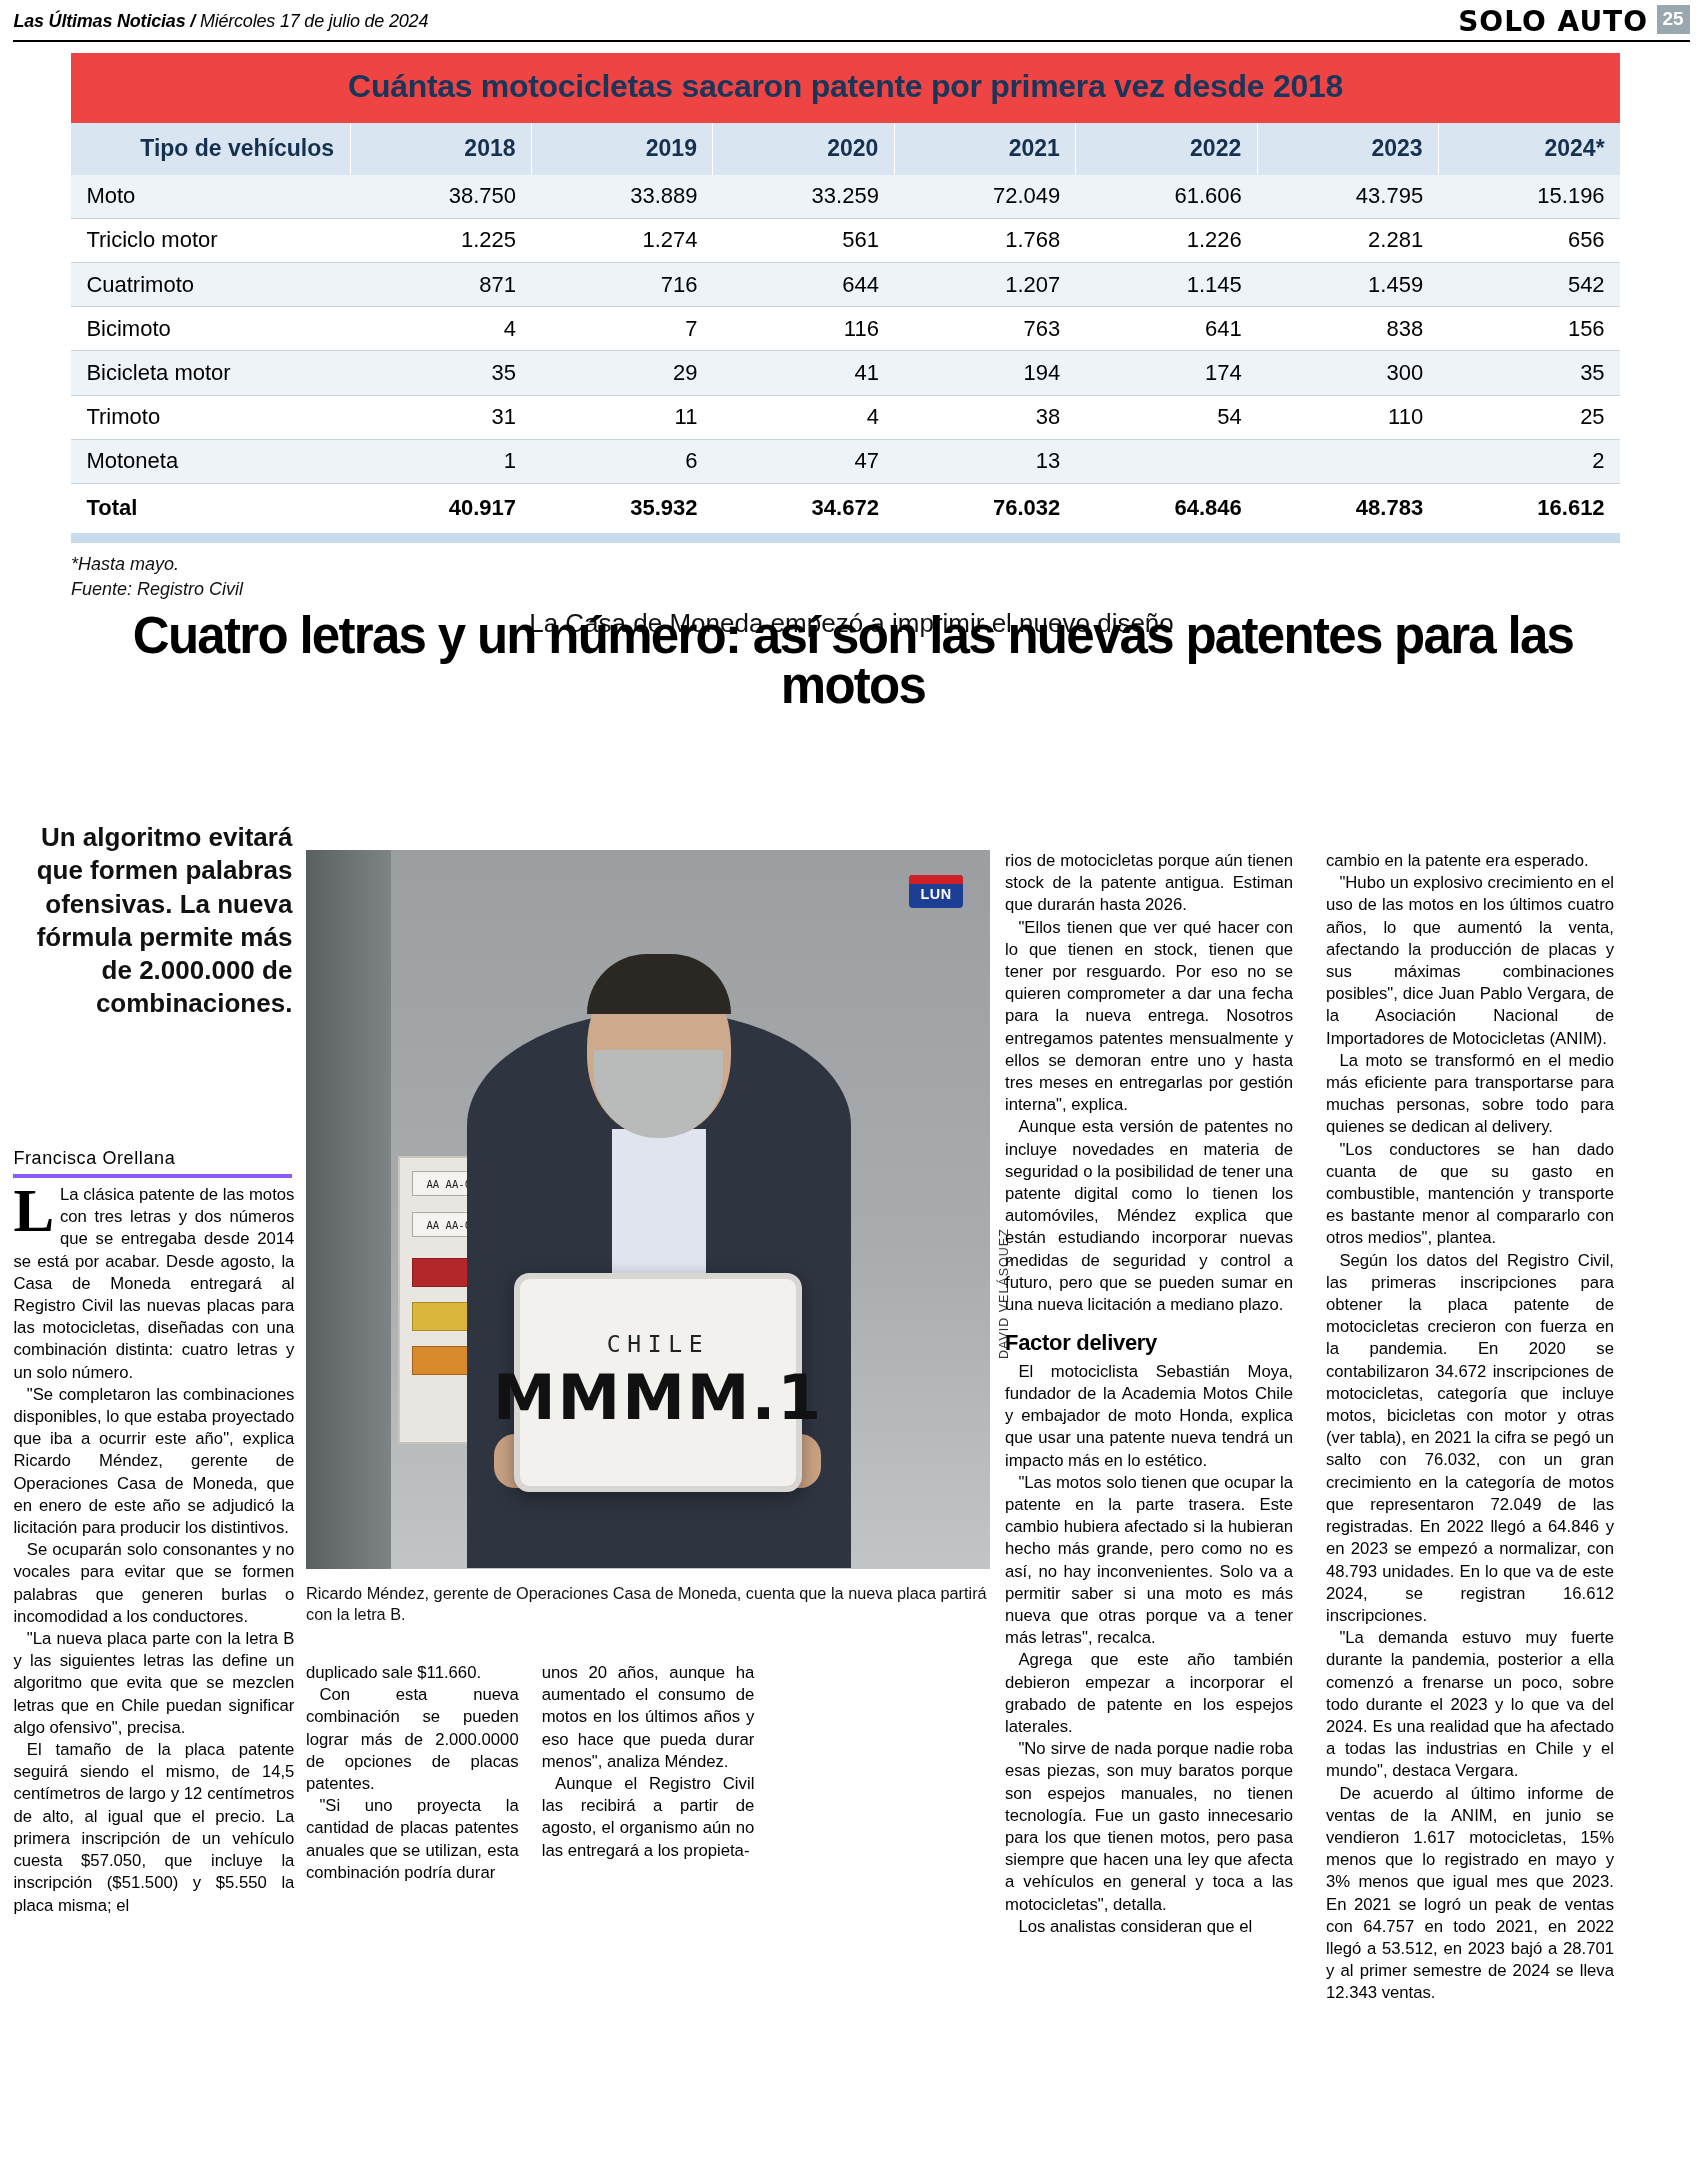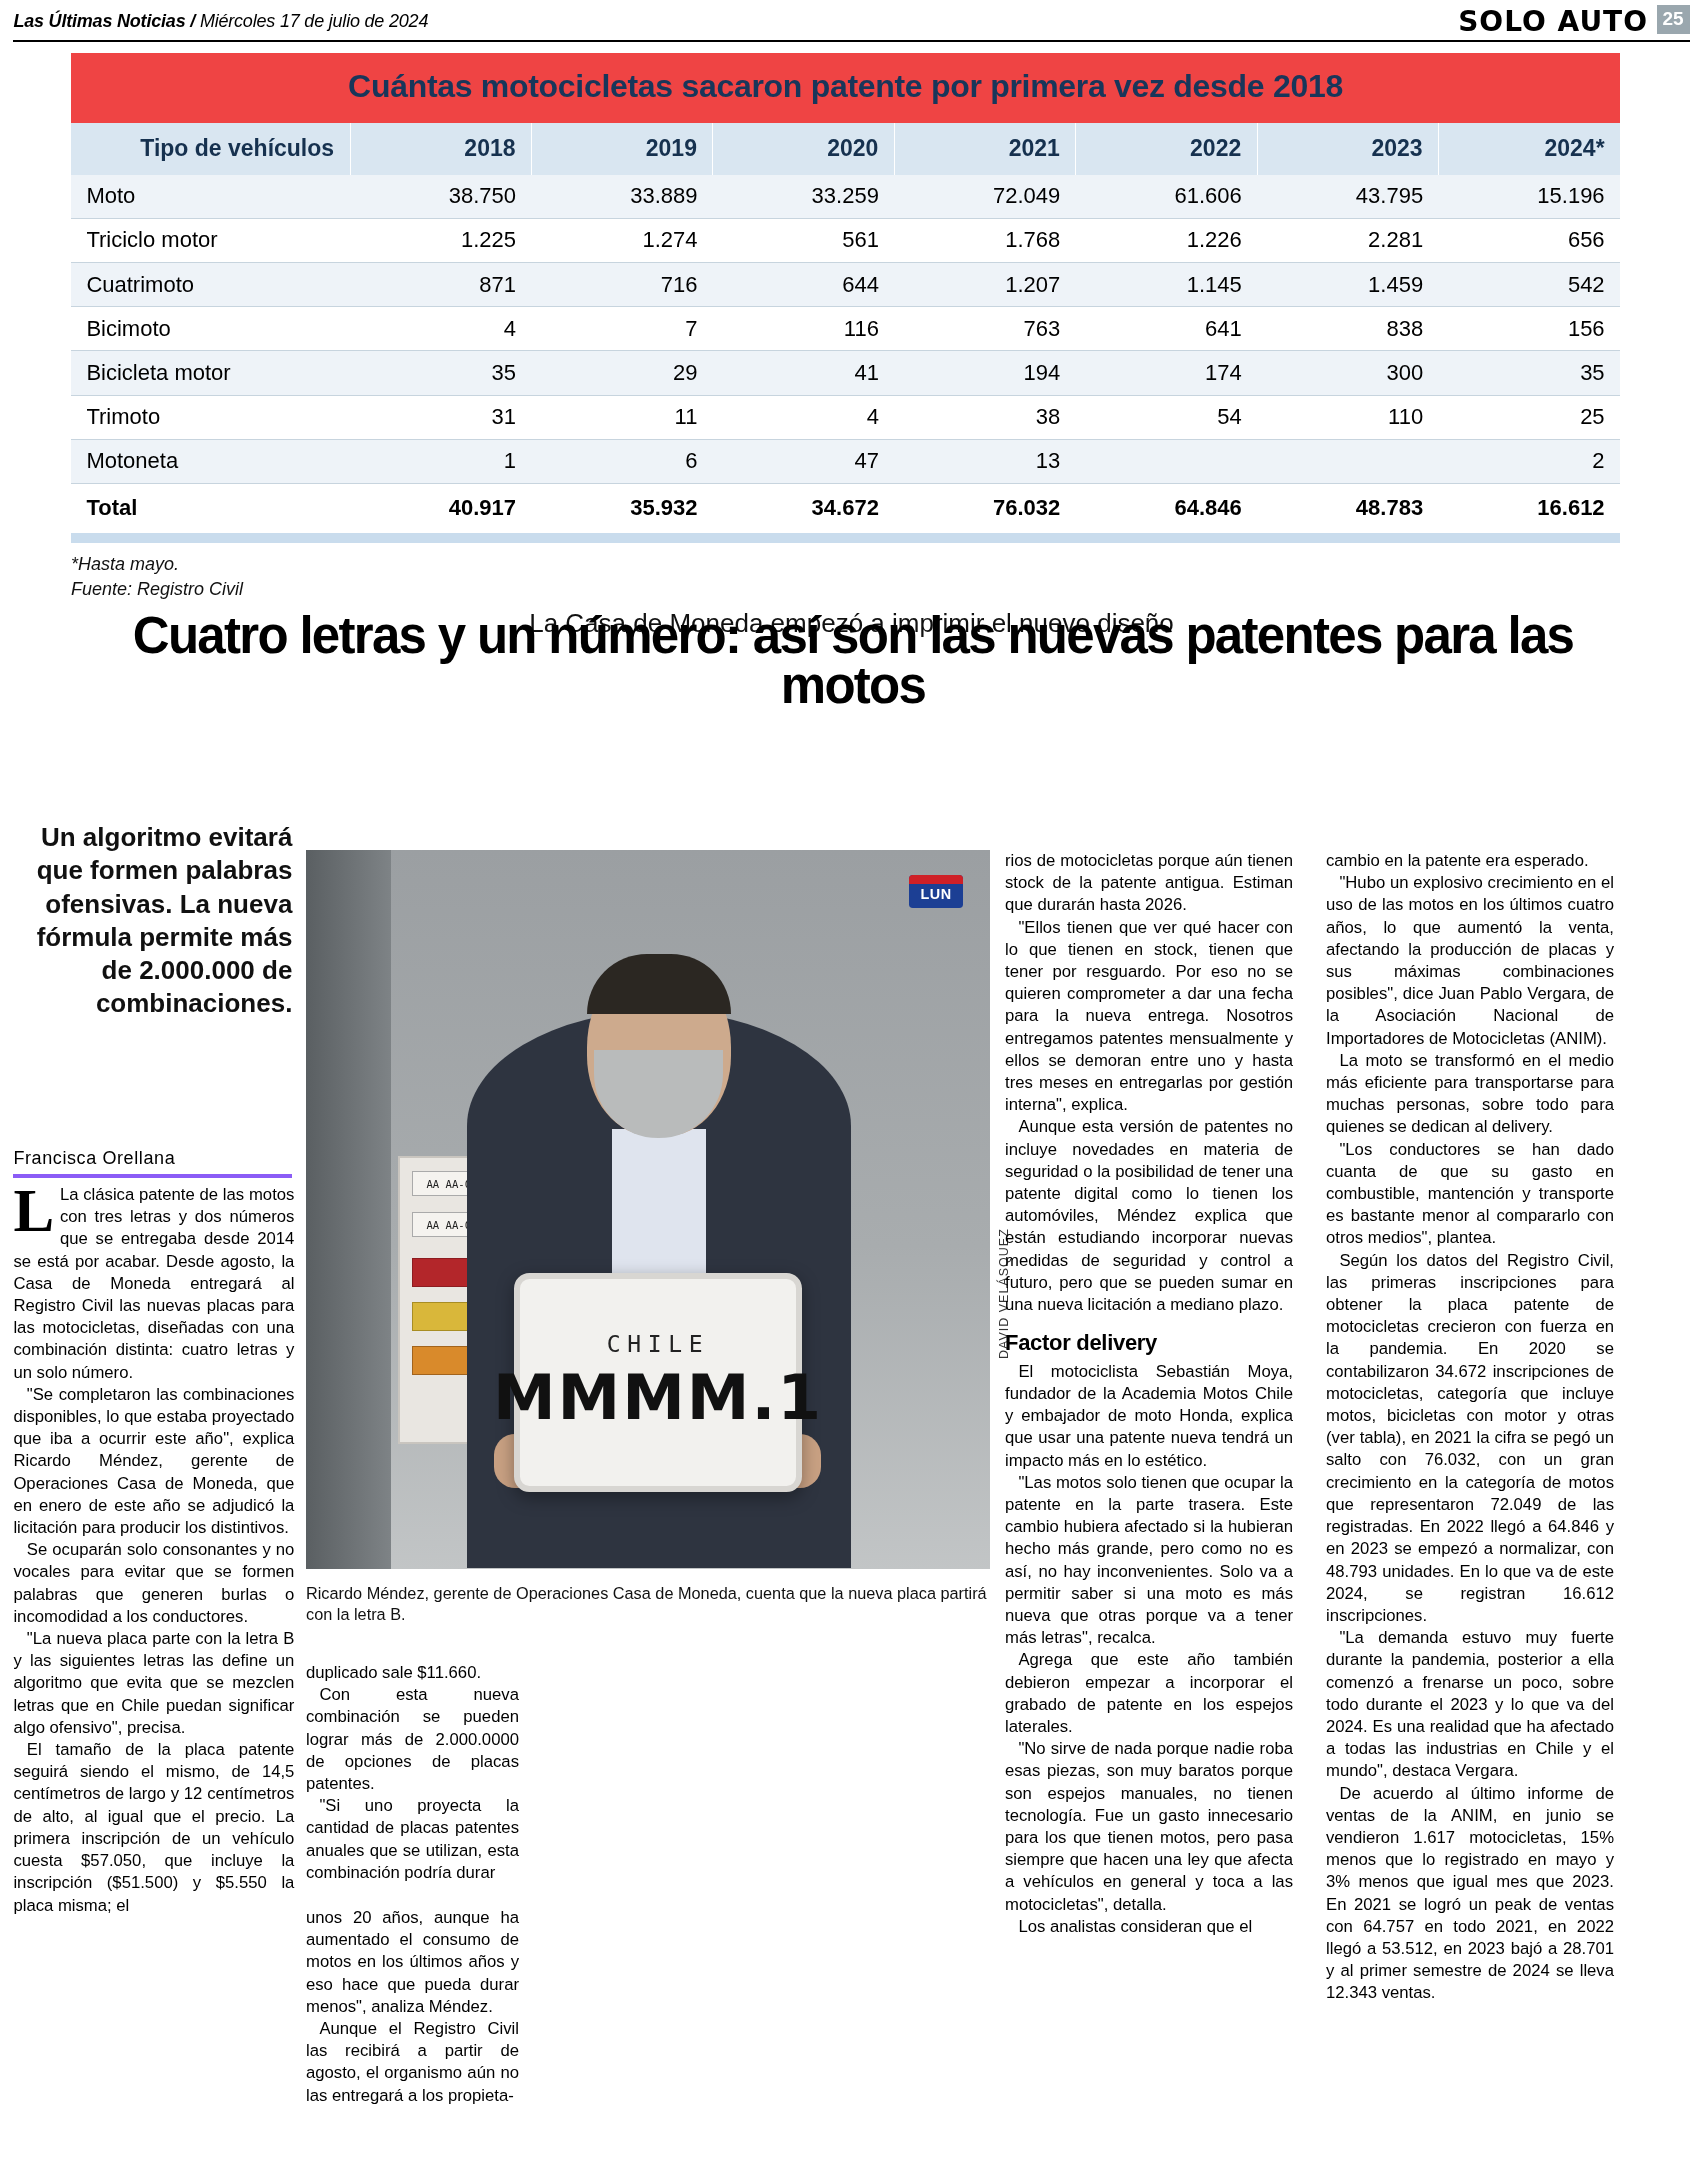--- a/index.html
+++ b/index.html
@@ -340,21 +340,20 @@
   }
 
   
   .bottom-cols {
     position: absolute;
     top: 1662px;
     left: 306px;
     width: 684px;
     display: flex;
     gap: 23px;
-    flex-direction: column;
   }
   .bottom-cols .bcol {
     width: 213px;
     font-size: 16.7px;
     line-height: 1.33;
     text-align: justify;
   }
   .bottom-cols p { margin: 0; text-indent: 13.4px; }
   .bottom-cols p.first { text-indent: 0; }
 

